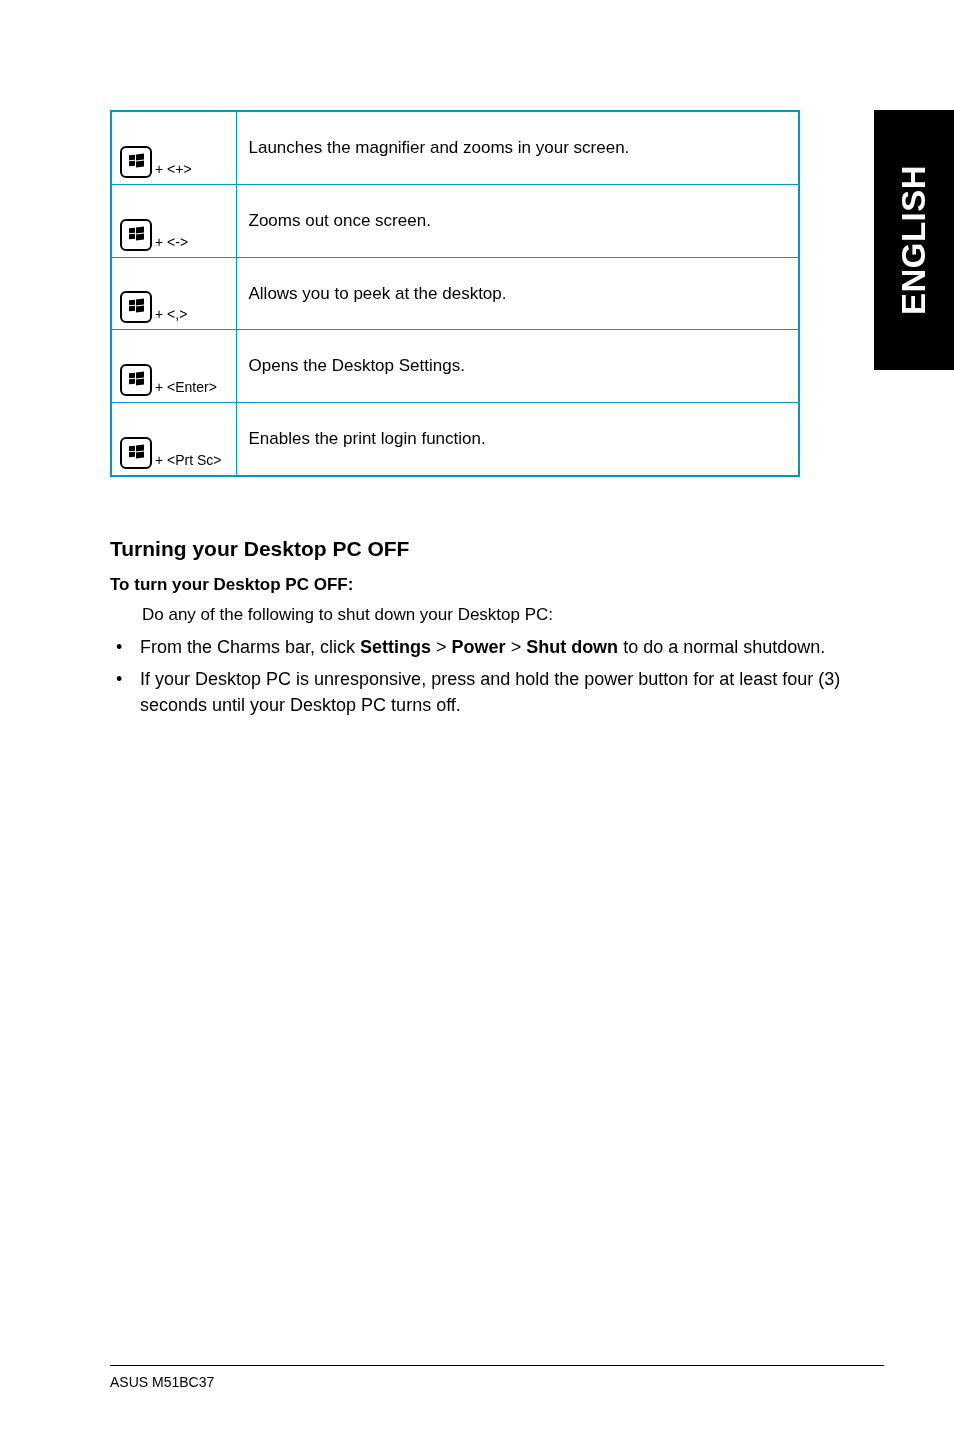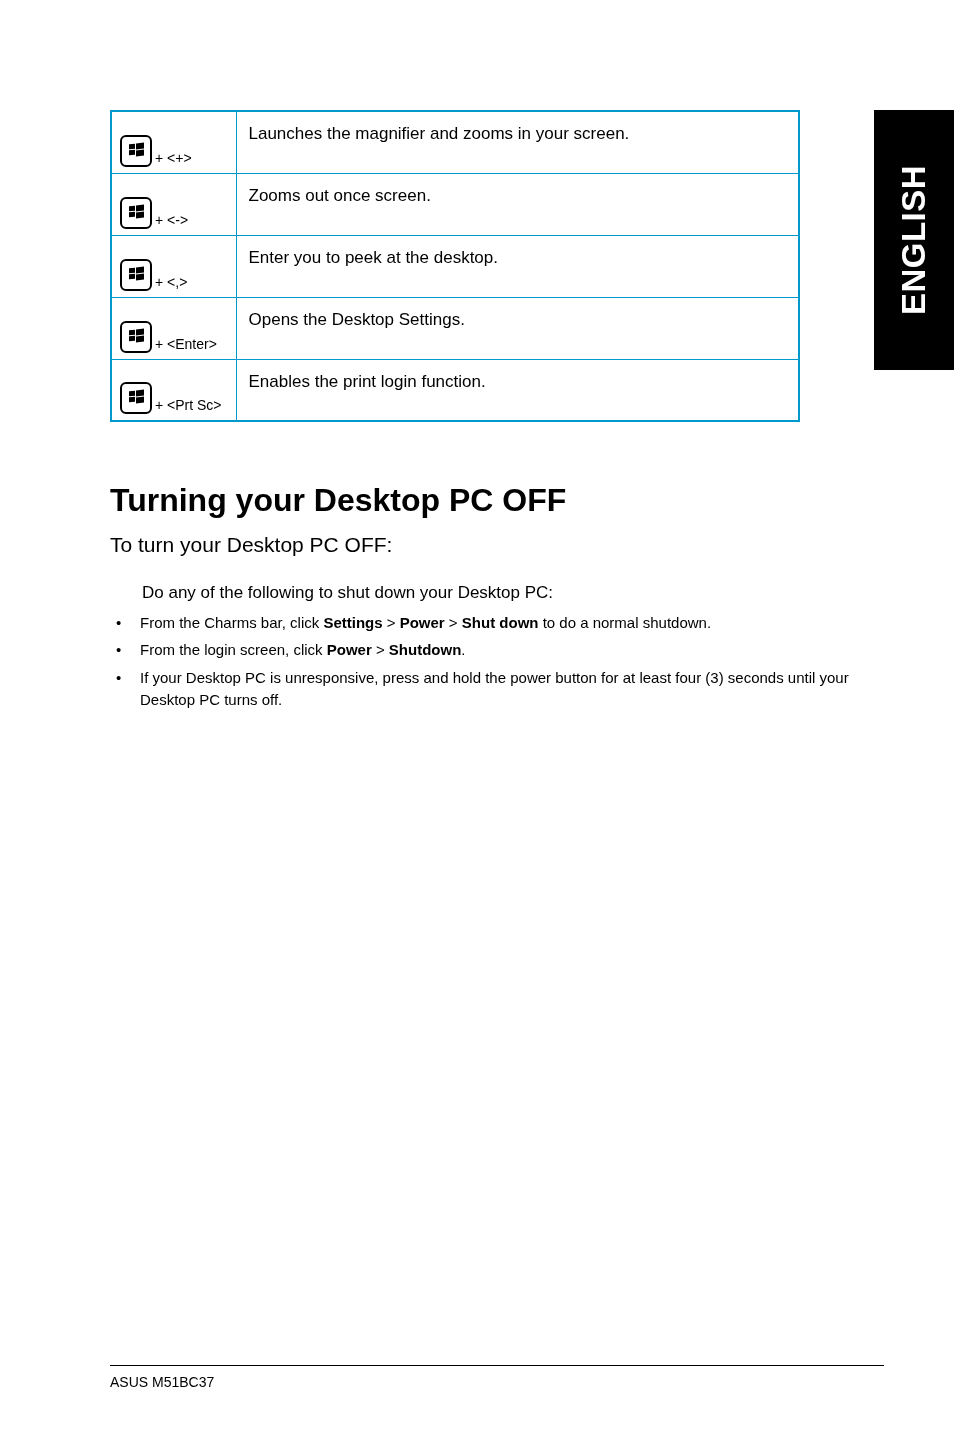--- a/index.html
+++ b/index.html
@@ -37,21 +37,21 @@
       font-stretch: condensed;
     }
     .shortcut-table {
       border: 2px solid #0099cc;
       border-collapse: collapse;
       width: 690px;
       margin-bottom: 60px;
     }
     .shortcut-table td {
       border: 1px solid #0099cc;
-      padding: 10px 12px;
+      padding: 24px 12px;
       vertical-align: top;
       font-size: 17px;
       line-height: 1.4;
     }
     .shortcut-table td.key-cell {
       width: 125px;
       vertical-align: bottom;
       padding: 8px 6px 6px 8px;
       height: 62px;
     }
@@ -88,42 +88,42 @@
     .win-logo .q1 { left: 0; top: 1px; width: 6px; height: 5px; transform: skewY(-6deg); }
     .win-logo .q2 { left: 7px; top: 0; width: 8px; height: 6px; transform: skewY(-6deg); }
     .win-logo .q3 { left: 0; top: 7px; width: 6px; height: 5px; transform: skewY(-6deg); }
     .win-logo .q4 { left: 7px; top: 7px; width: 8px; height: 6px; transform: skewY(-6deg); }
     .key-suffix {
       font-size: 14px;
       line-height: 1;
       padding-bottom: 2px;
     }
     h2.section-heading {
-      font-size: 32px;
+      font-size: 21px;
       font-weight: bold;
       margin-bottom: 14px;
     }
     .subheading {
-      font-size: 21px;
-      font-weight: normal;
-      margin-bottom: 24px;
+      font-size: 17px;
+      font-weight: bold;
+      margin-bottom: 8px;
     }
     .body-text {
       font-size: 17px;
       line-height: 1.45;
       margin-bottom: 6px;
       margin-left: 32px;
     }
     ul.bullets {
       list-style: none;
       padding-left: 30px;
       margin-bottom: 40px;
     }
     ul.bullets li {
-      font-size: 15px;
+      font-size: 18px;
       line-height: 1.45;
       margin-bottom: 6px;
       position: relative;
       padding-left: 0;
     }
     ul.bullets li::before {
       content: '•';
       position: absolute;
       left: -24px;
       top: 0;
@@ -189,21 +189,21 @@
             <span class="win-logo">
                   <span class="q q1"></span>
                   <span class="q q2"></span>
                   <span class="q q3"></span>
                   <span class="q q4"></span>
                 </span>
           </span>
           <span class="key-suffix">+ &lt;,&gt;</span>
         </div>
       </td>
-      <td>Enter you to peek at the desktop.</td>
+      <td>Allows you to peek at the desktop.</td>
     </tr>
     <tr>
       <td class="key-cell">
         <div class="key-wrap">
           <span class="win-key">
             <span class="win-logo">
                   <span class="q q1"></span>
                   <span class="q q2"></span>
                   <span class="q q3"></span>
                   <span class="q q4"></span>
@@ -234,23 +234,20 @@
     </table>
 
   <h2 class="section-heading">Turning your Desktop PC OFF</h2>
   <p class="subheading">To turn your Desktop PC OFF:</p>
   <p class="body-text">Do any of the following to shut down your Desktop PC:</p>
   <ul class="bullets">
     <li>
       <span>From the Charms bar, click </span><b>Settings</b><span> &gt; </span><b>Power</b><span> &gt; </span><b>Shut down</b><span> to do a normal shutdown.</span>
     </li>
     <li>
-      <span>From the login screen, click </span><b>Power</b><span> &gt; </span><b>Shutdown</b><span>.</span>
-    </li>
-    <li>
       <span>If your Desktop PC is unresponsive, press and hold the power  button for at least four (3) seconds until your Desktop PC turns off.</span>
     </li>
   </ul>
 
 
 </div>
 
 <div class="footer">
   <span>ASUS M51BC</span>
   <span>37</span>

